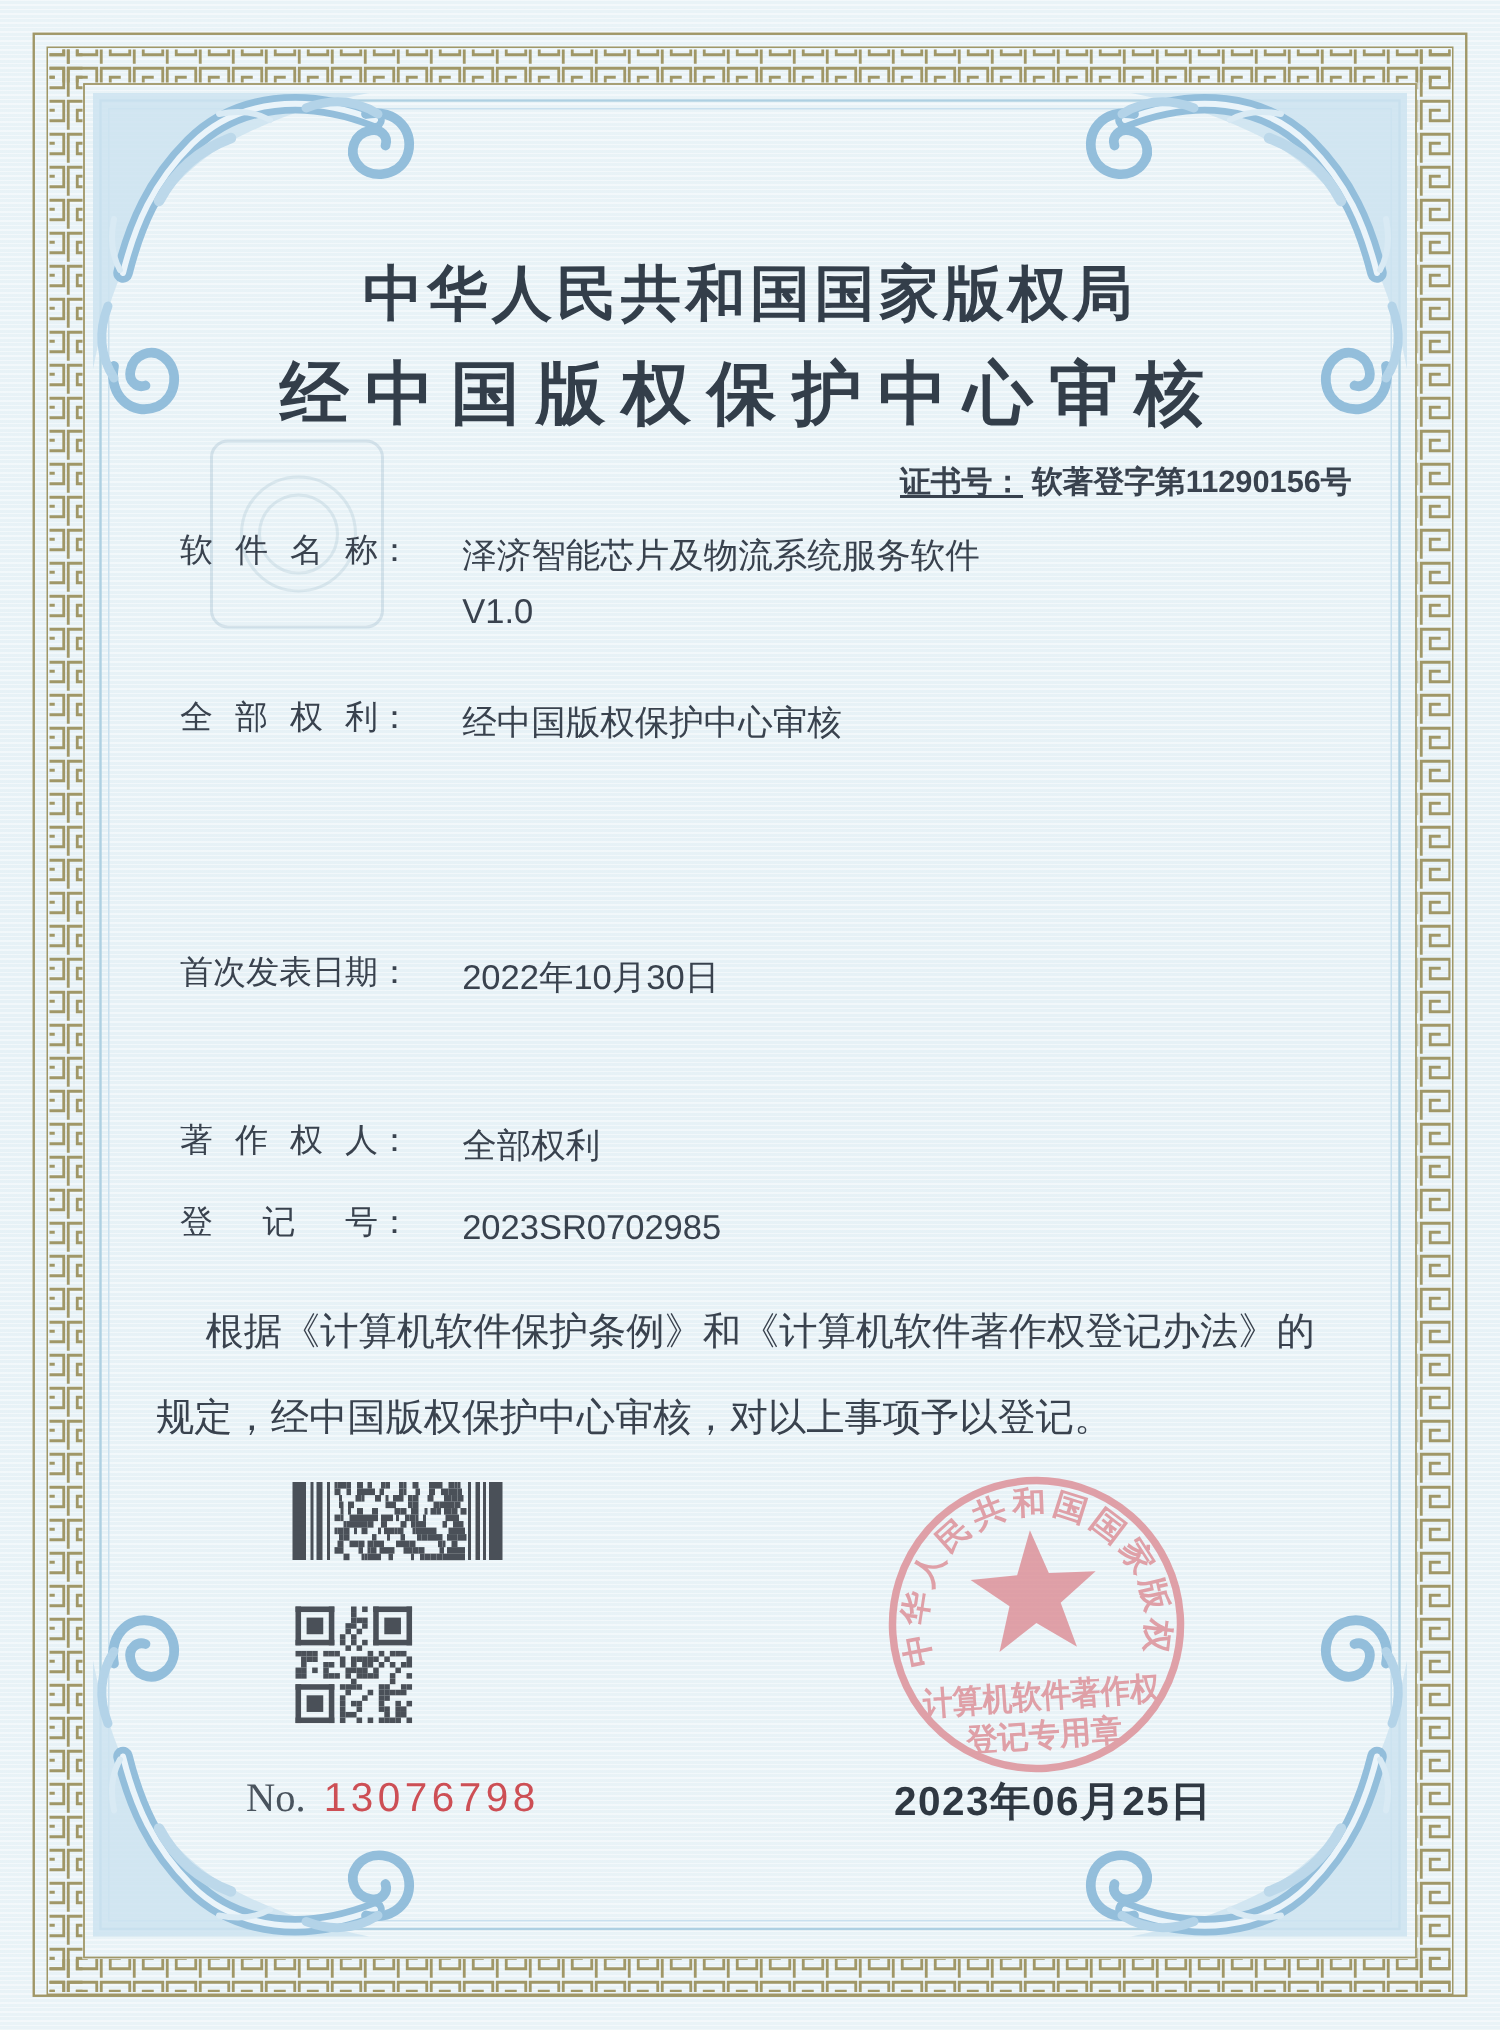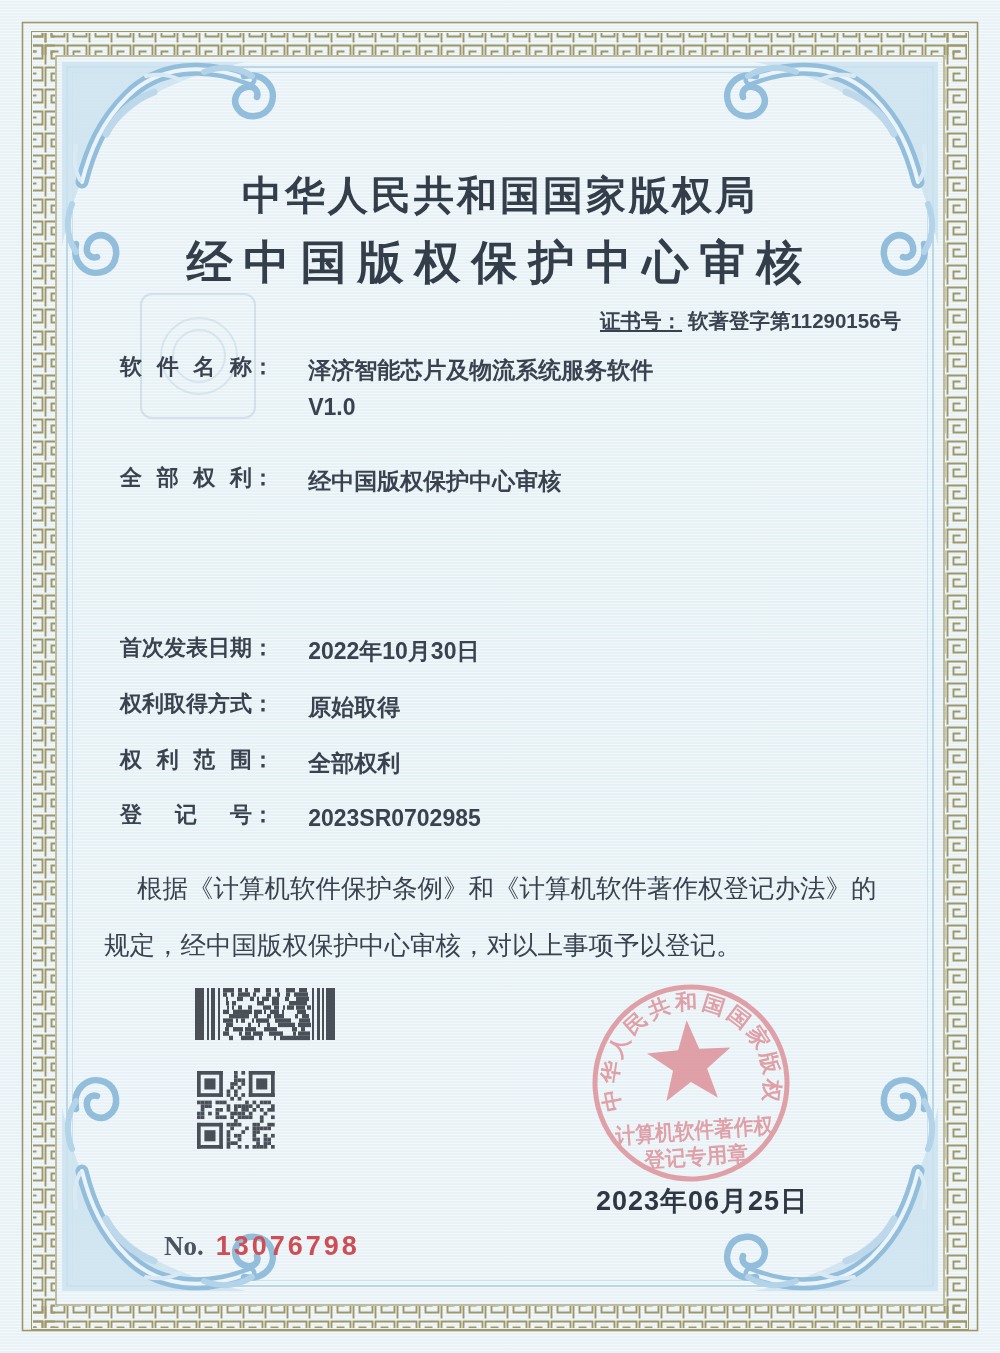--- a/index.html
+++ b/index.html
@@ -23,31 +23,31 @@
     font-family:"DejaVu Serif","Liberation Serif",serif;
     font-size:40px;font-weight:700;letter-spacing:3px;color:#333e4a;
   }
   .cert-title{
     left:0;width:1000px;text-align:center;top:232px;
     font-family:"DejaVu Serif","Liberation Serif",serif;
     font-size:46px;font-weight:700;letter-spacing:11px;color:#333e4a;
   }
   .cert-no{left:600px;top:307px;font-size:20.5px;font-weight:700;color:#39424e;}
   .cert-no .lbl{margin-right:6px;text-decoration:underline;}
-  .field-row{position:absolute;left:120px;font-size:22px;font-weight:700;color:#39424e;}
+  .field-row{position:absolute;left:120px;font-size:22px;font-weight:400;color:#39424e;}
   .jl{display:inline-block;width:132px;text-align:justify;text-align-last:justify;vertical-align:top;}
   .colon{display:inline-block;vertical-align:top;}
   .fvalue{display:inline-block;margin-left:28px;font-size:23px;vertical-align:top;line-height:37px;}
   .fvalue .v2{display:block;}
   .statement{
     position:absolute;left:104px;top:860px;width:790px;
     font-size:25.5px;font-weight:400;color:#39424e;line-height:57px;
   }
   .statement .l1{text-indent:33px;}
-  .serial{left:164px;top:1183px;font-size:27px;font-weight:700;margin-top:48px;}
+  .serial{left:164px;top:1183px;font-size:27px;font-weight:400;}
   .serial .no-prefix{color:#4a545e;font-family:"Liberation Serif","DejaVu Serif",serif;margin-right:12px;}
   .serial .no-num{color:#cd4f55;letter-spacing:3px;}
   .issue-date{left:596px;top:1183px;font-size:27px;font-weight:700;color:#2f3842;letter-spacing:1px;}
   .watermark{
     position:absolute;left:140px;top:293px;width:112px;height:122px;
     border:2px solid rgba(150,180,198,0.30);border-radius:12px;
   }
   .watermark .c1,.watermark .c2{
     position:absolute;border-radius:50%;border:2px solid rgba(150,185,200,0.25);
   }
@@ -472,26 +472,22 @@
     <span class="fvalue"><span>泽济智能芯片及物流系统服务软件</span><span class="v2">V1.0</span></span>
   </div>
   <div class="field-row" style="top:463px">
     <span><span class="jl">全部权利</span><span class="colon">：</span></span>
     <span class="fvalue">经中国版权保护中心审核</span>
   </div>
   <div class="field-row" style="top:633px">
     <span><span class="jl">首次发表日期</span><span class="colon">：</span></span>
     <span class="fvalue">2022年10月30日</span>
   </div>
-  <div class="field-row" style="top:689px">
-    <span><span class="jl">权利取得方式</span><span class="colon">：</span></span>
-    <span class="fvalue">原始取得</span>
-  </div>
   <div class="field-row" style="top:745px">
-    <span><span class="jl">权利范围</span><span class="colon">：</span></span>
+    <span><span class="jl">著作权人</span><span class="colon">：</span></span>
     <span class="fvalue">全部权利</span>
   </div>
   <div class="field-row" style="top:800px">
     <span><span class="jl">登记号</span><span class="colon">：</span></span>
     <span class="fvalue">2023SR0702985</span>
   </div>
 
   <div class="statement">
     <div class="l1">根据《计算机软件保护条例》和《计算机软件著作权登记办法》的</div>
     <div class="l2">规定，经中国版权保护中心审核，对以上事项予以登记。</div>

